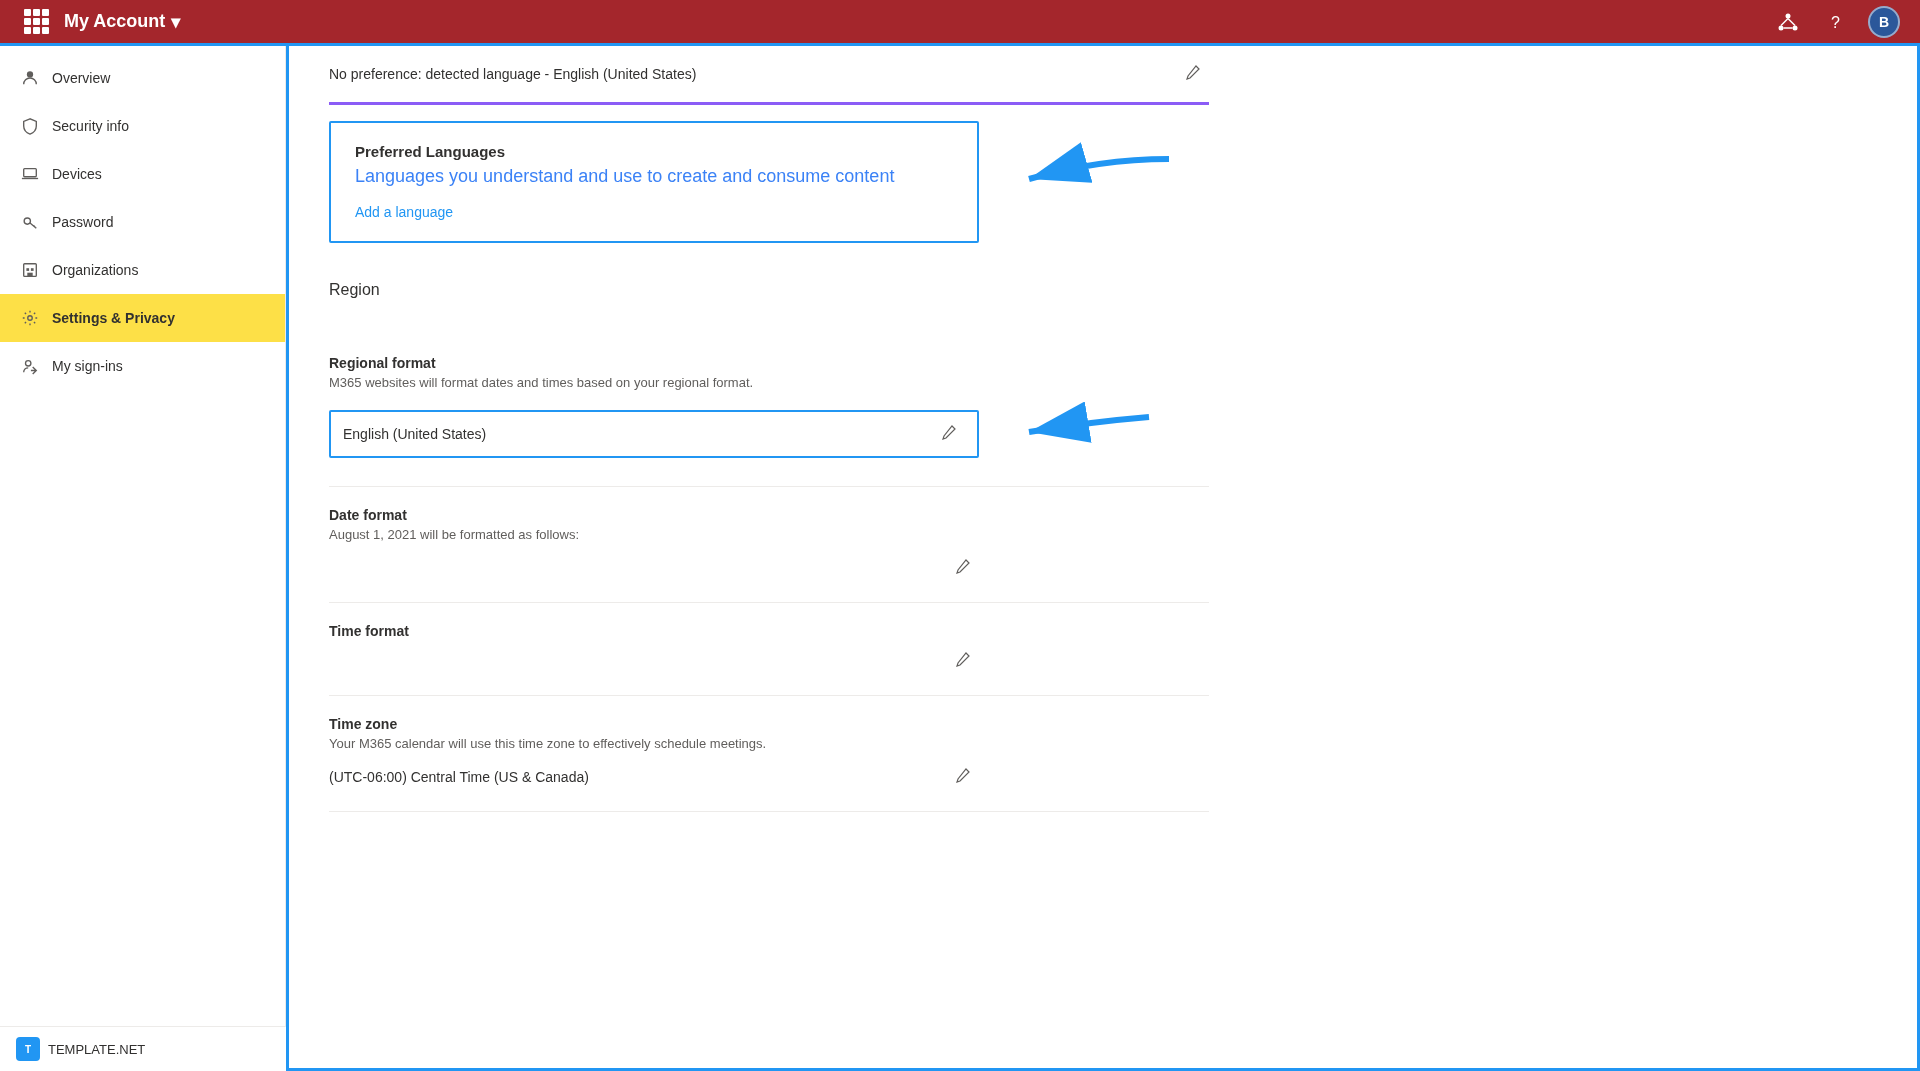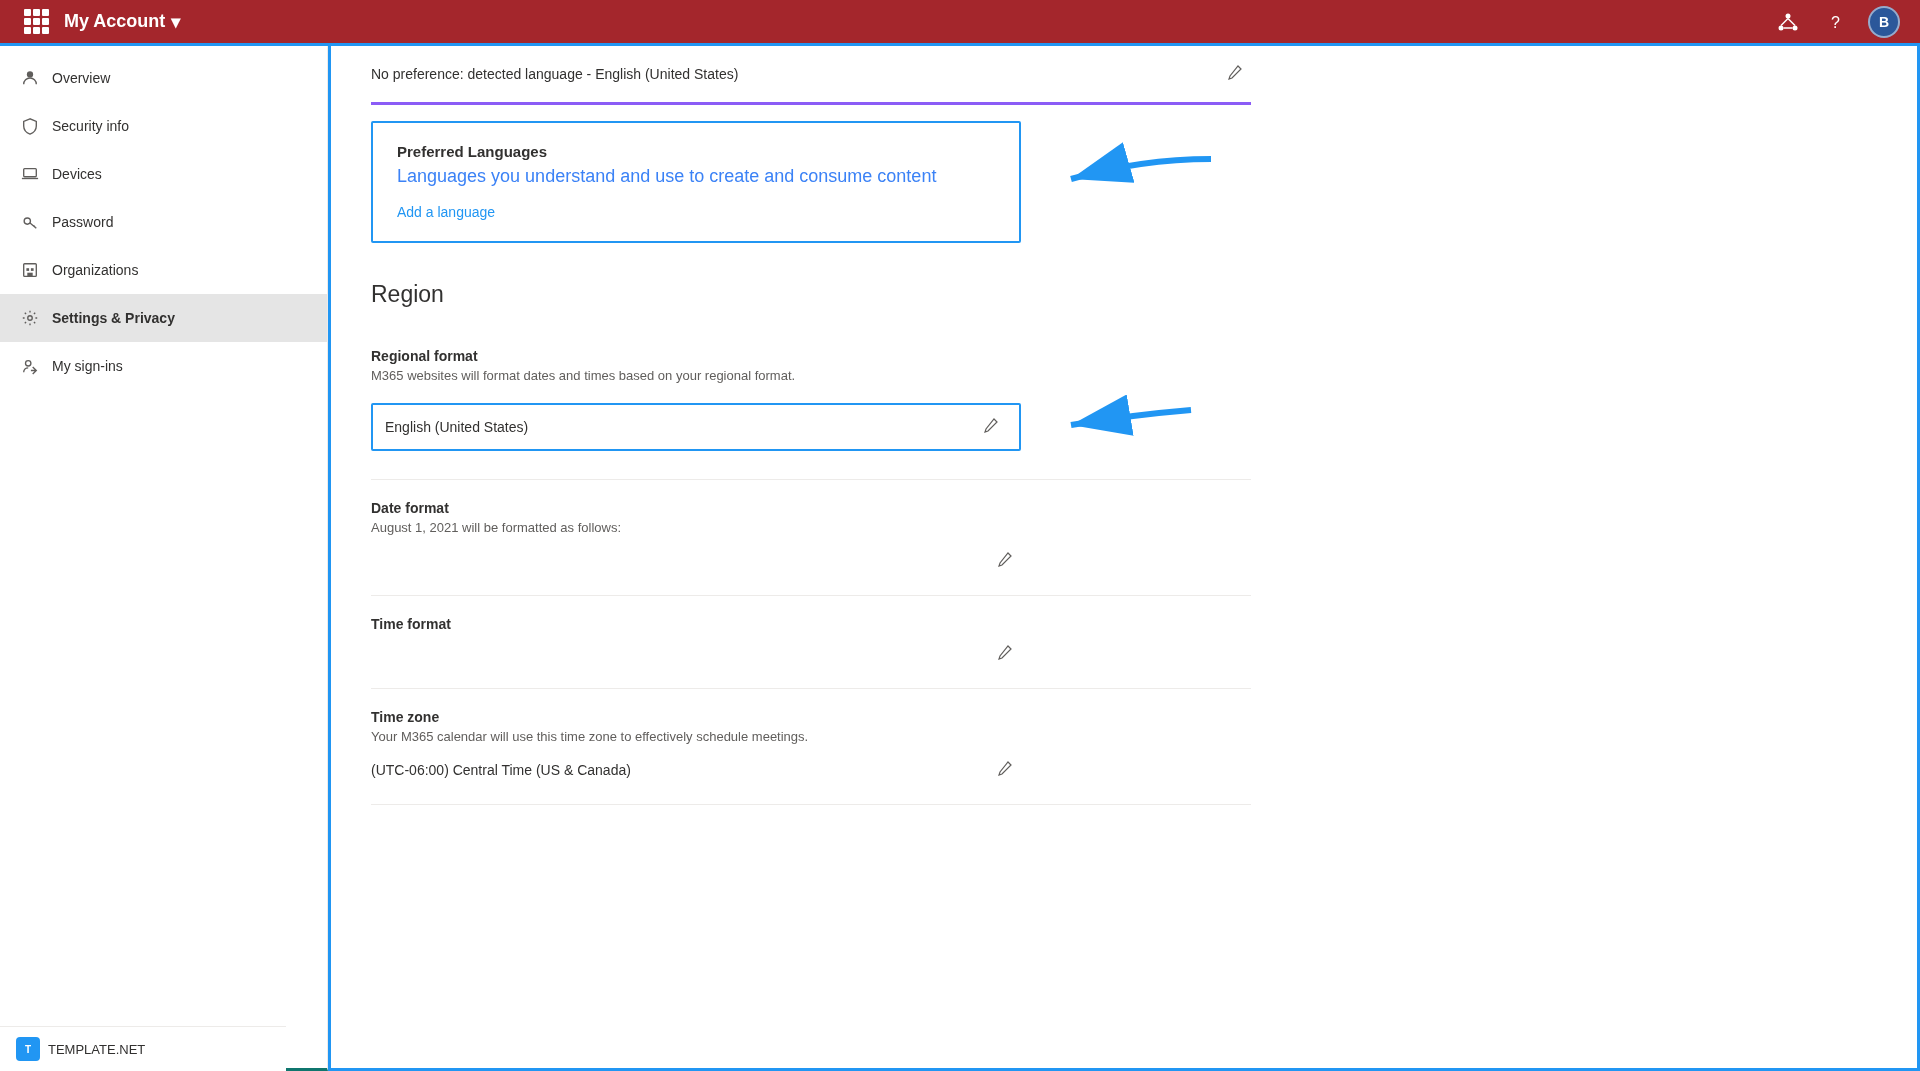--- a/index.html
+++ b/index.html
@@ -52,37 +52,37 @@
 
     
     .main-layout {
       display: flex;
       flex: 1;
       overflow: hidden;
     }
 
     
     .sidebar {
-      width: 328px;
+      width: 286px;
       background: white;
       border-right: 1px solid #edebe9;
       flex-shrink: 0;
       padding-top: 8px;
       overflow-y: auto;
-      border-bottom: 3px solid #0f766e;
+      border-bottom: 1px solid #0f766e;
     }
     .sidebar-item {
       display: flex; align-items: center; gap: 12px;
       padding: 14px 20px;
       cursor: pointer;
       font-size: 14px;
       color: #323130;
       transition: background 0.1s;
     }
-    .sidebar-item.active { background: #e5e5e5; font-weight: 600; }
+    .sidebar-item.active { background: #fde047; font-weight: 600; }
     .sidebar-icon {
       width: 20px; height: 20px;
       display: flex; align-items: center; justify-content: center;
       color: #605e5c;
       flex-shrink: 0;
     }
     .sidebar-icon svg { width: 18px; height: 18px; }
 
     
     .content {
@@ -126,22 +126,22 @@
     }
     .pref-lang-desc {
       font-size: 18px; color: #3b82f6; margin-bottom: 16px;
     }
     .add-language-link {
       color: #2196f3; font-size: 14px; text-decoration: none; cursor: pointer;
     }
 
     
     .section-title {
-      font-size: 23px; font-weight: 400; color: #323130;
-      margin: 24px 0 20px 0;
+      font-size: 16px; font-weight: 400; color: #323130;
+      margin: 24px 0 36px 0;
     }
     .setting-group {
       padding: 20px 0;
       border-bottom: 1px solid #edebe9;
     }
     .setting-label {
       font-size: 14px; font-weight: 600; color: #323130; margin-bottom: 4px;
     }
     .setting-desc {
       font-size: 13px; color: #605e5c; margin-bottom: 12px;

